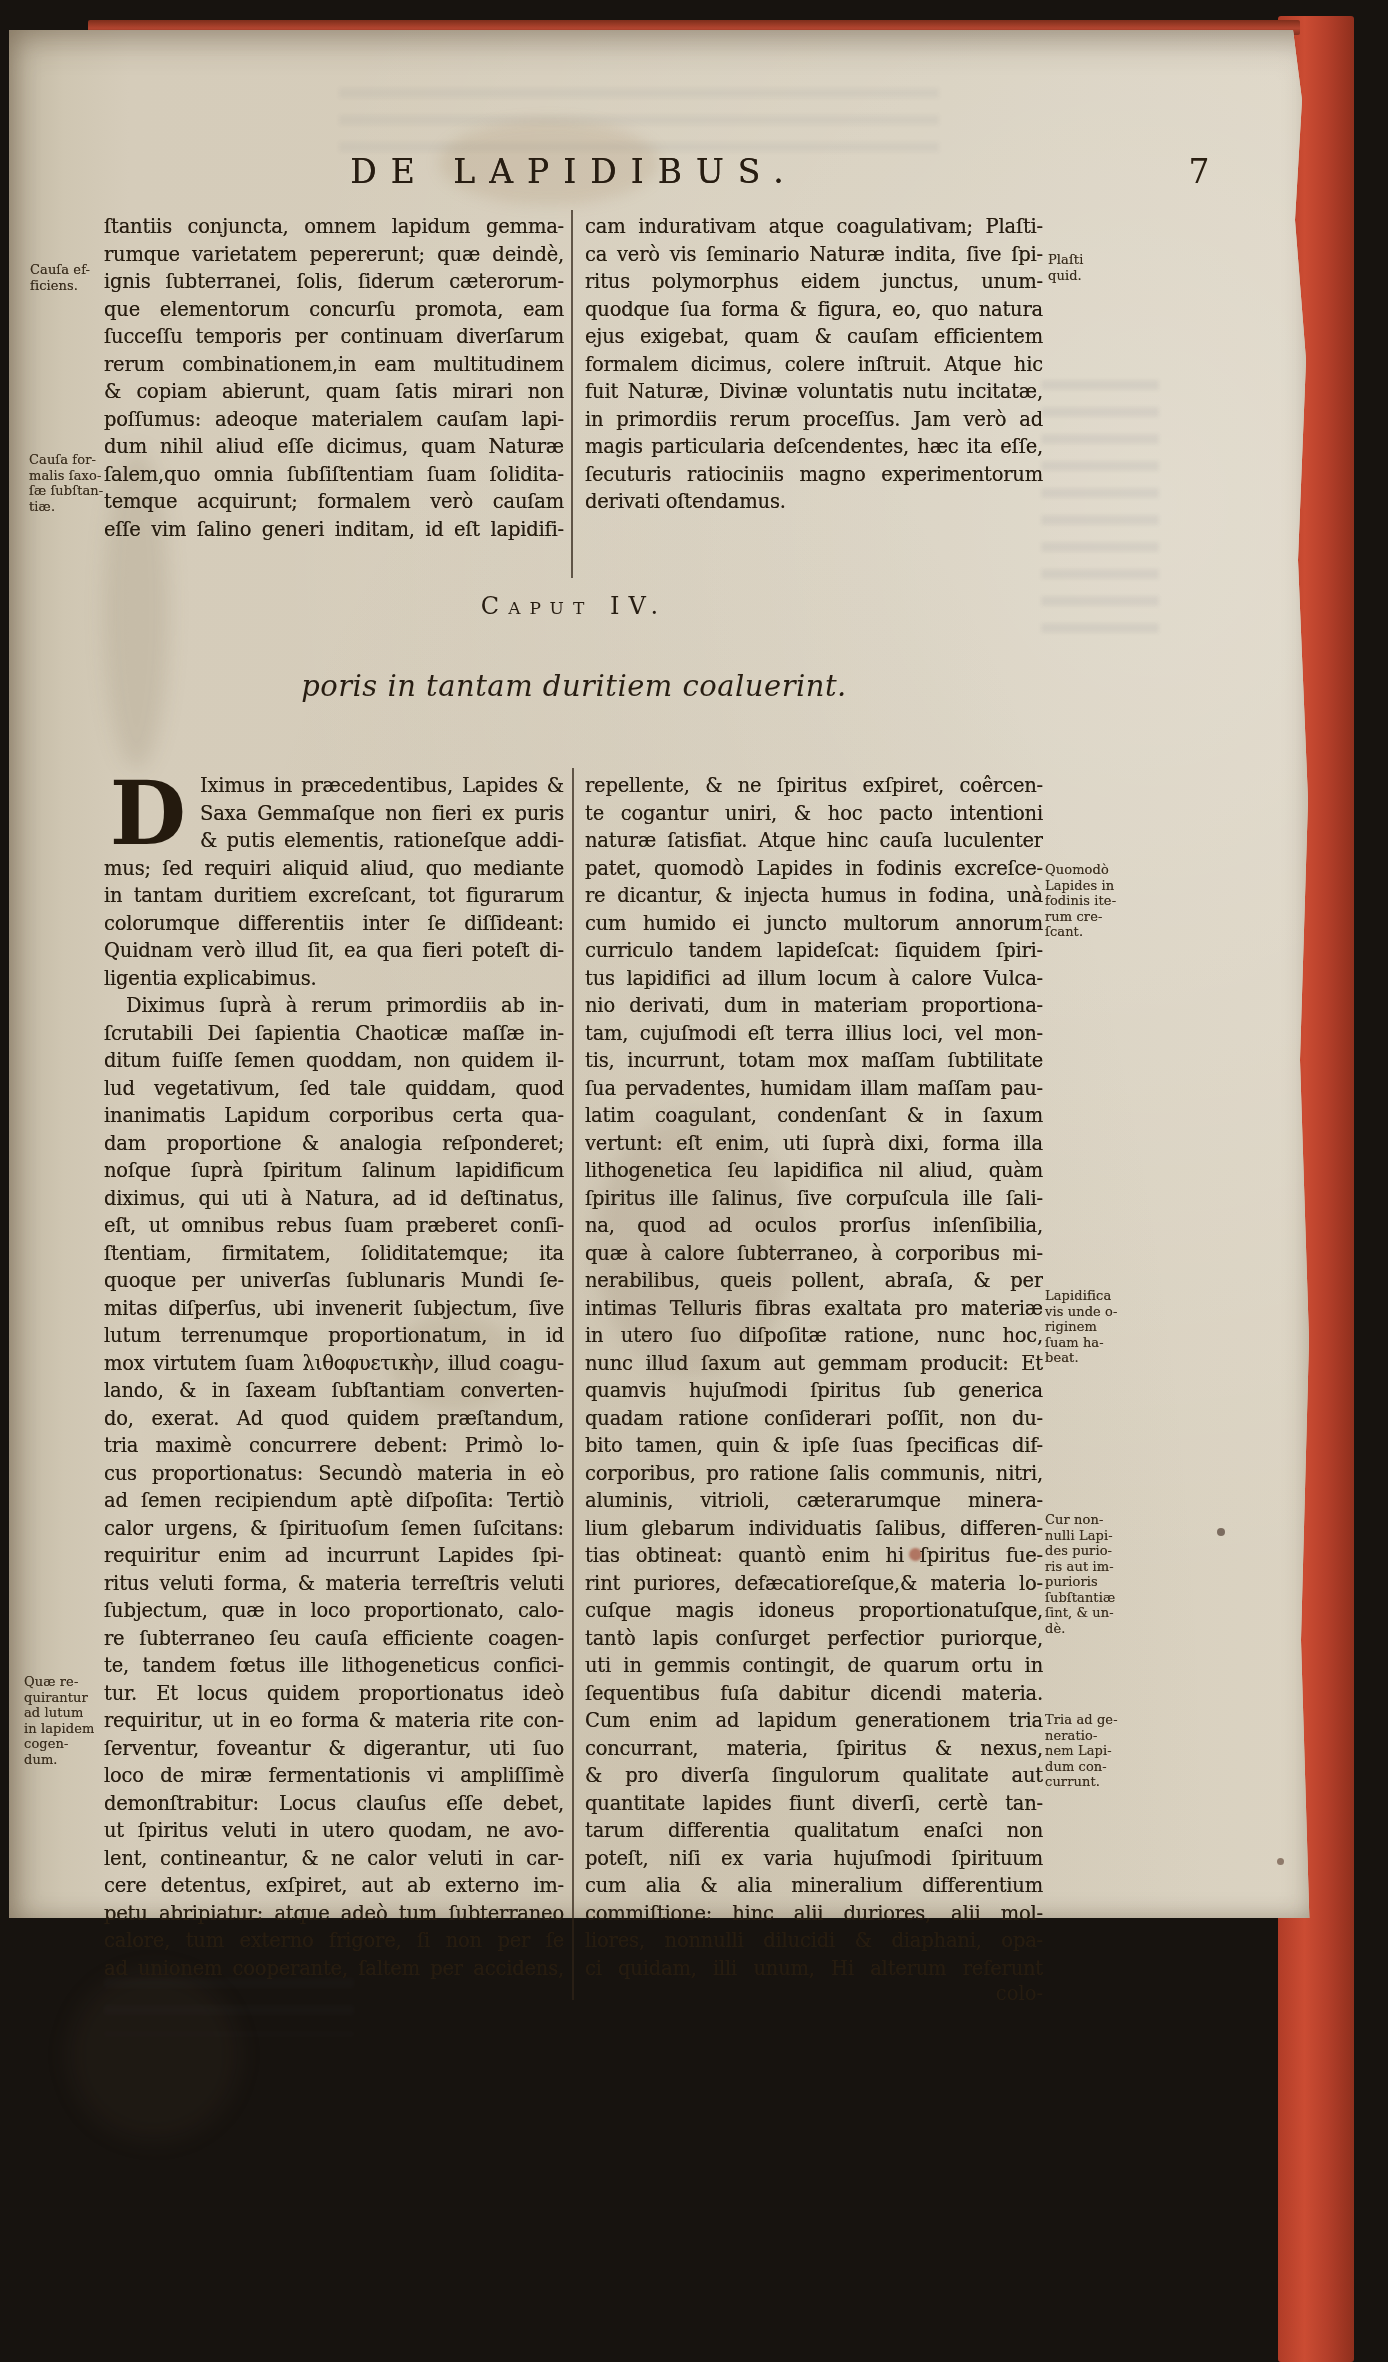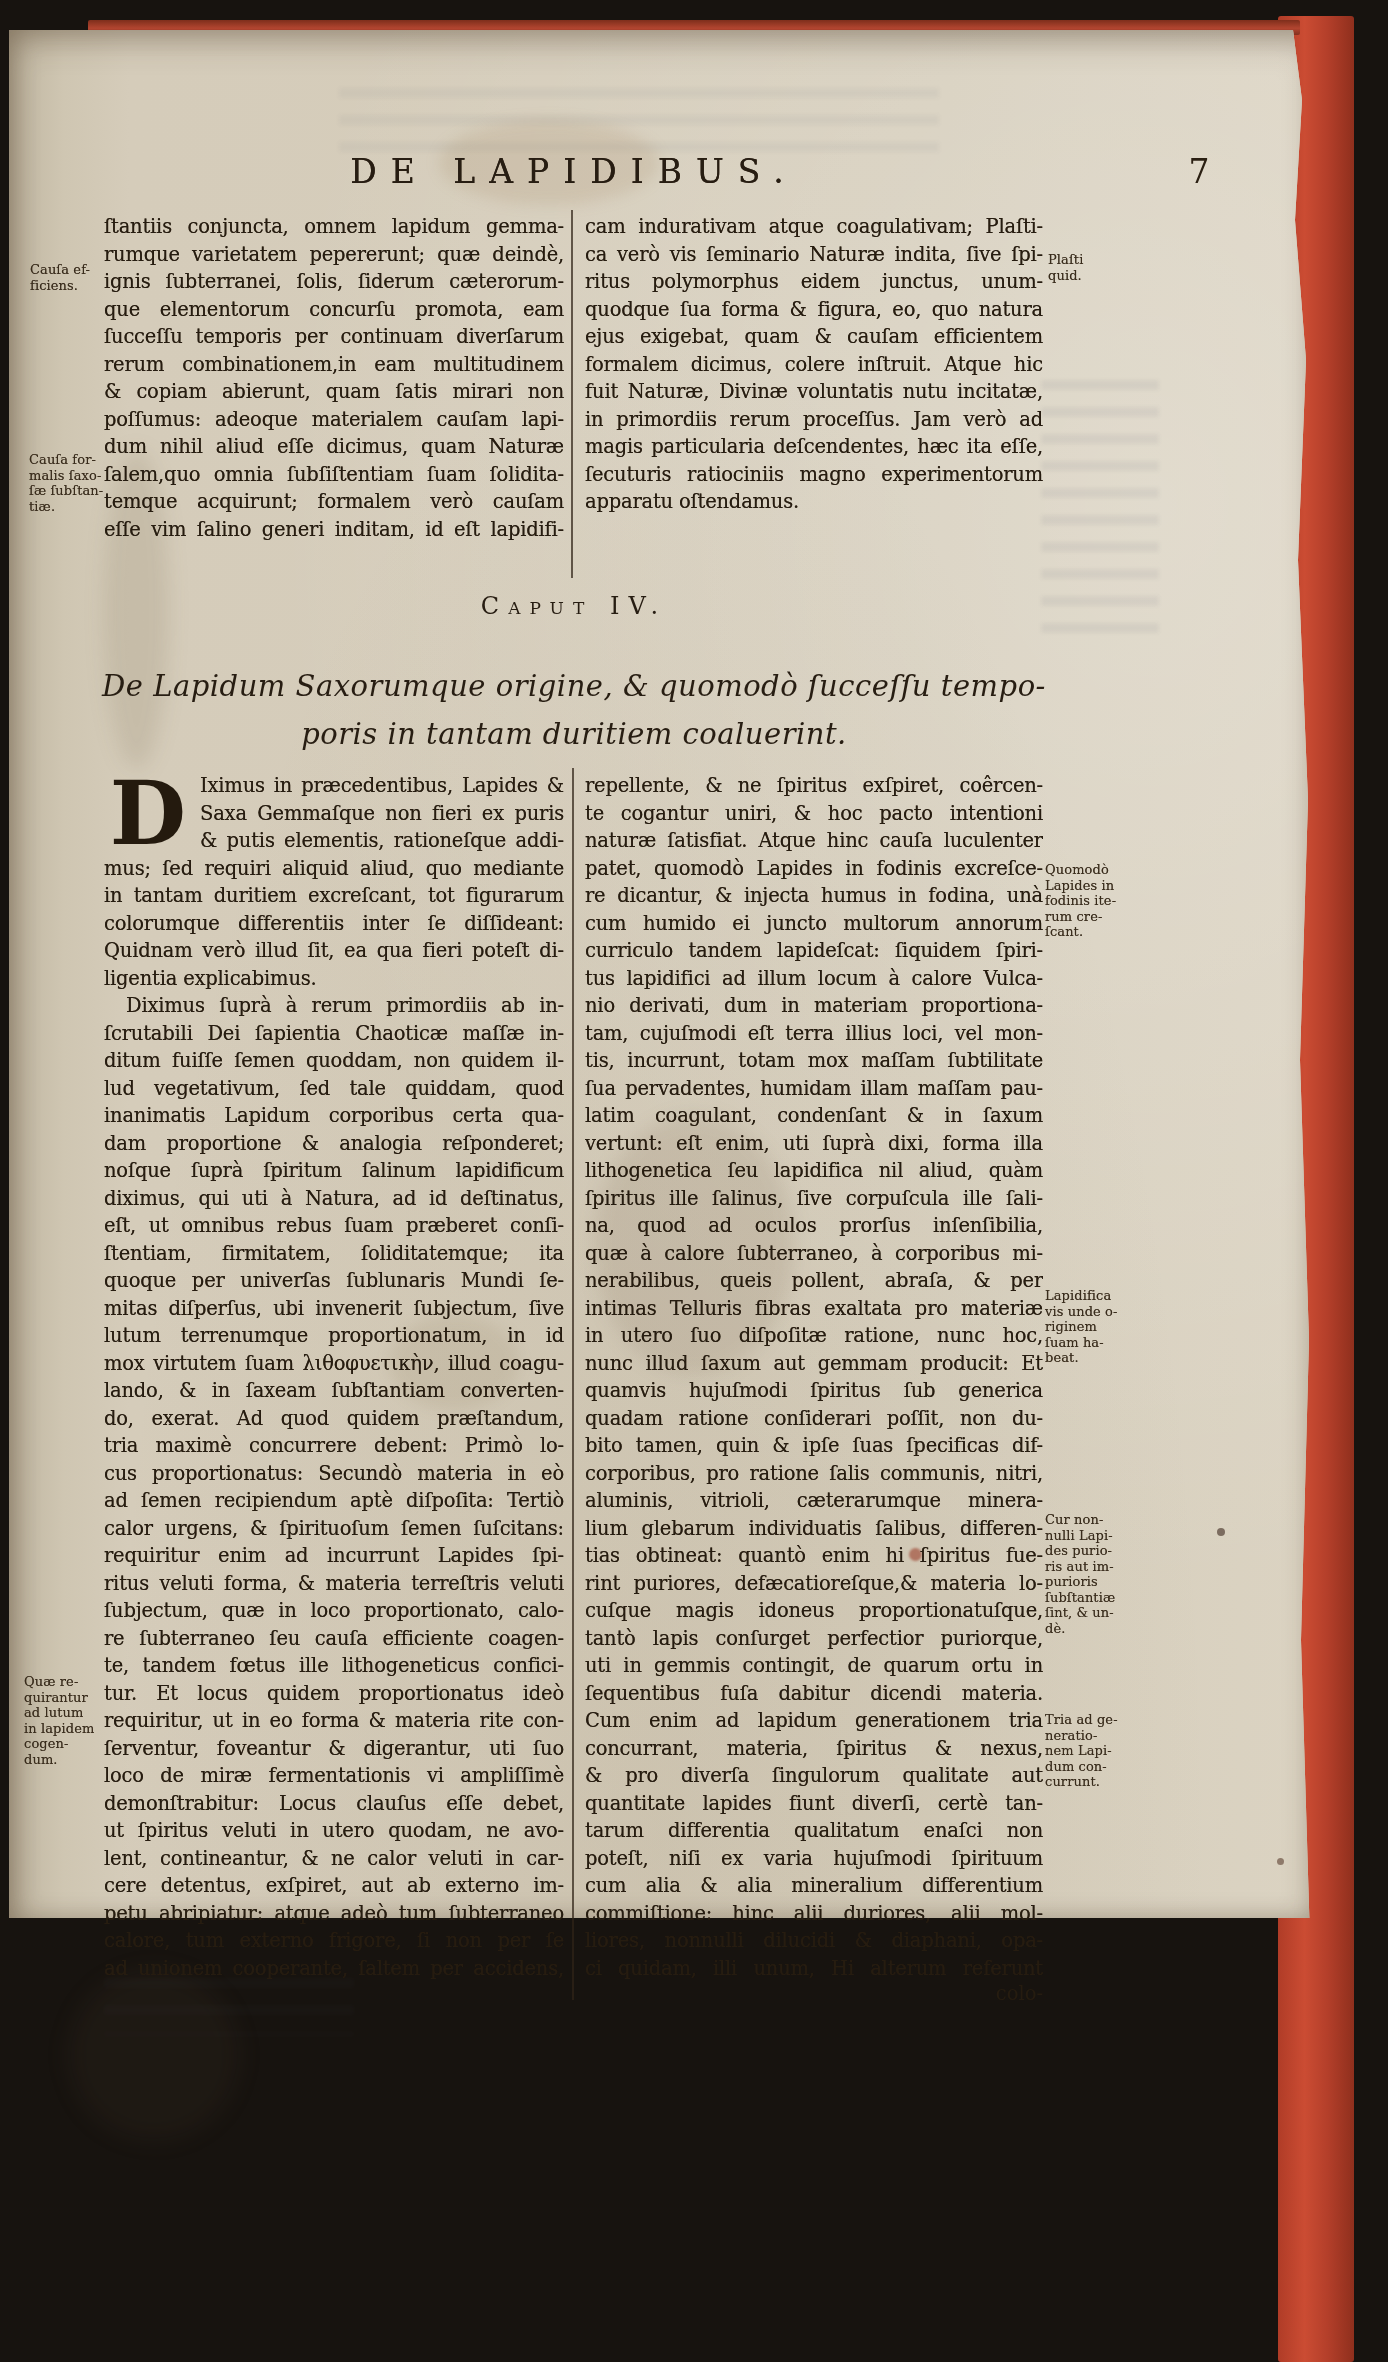--- a/index.html
+++ b/index.html
@@ -106,27 +106,26 @@
         <div class="line">cam indurativam atque coagulativam; Plaſti-</div>
         <div class="line">ca verò vis ſeminario Naturæ indita, ſive ſpi-</div>
         <div class="line">ritus polymorphus eidem junctus, unum-</div>
         <div class="line">quodque ſua forma &amp; figura, eo, quo natura</div>
         <div class="line">ejus exigebat, quam &amp; cauſam efficientem</div>
         <div class="line">formalem dicimus, colere inſtruit. Atque hic</div>
         <div class="line">fuit Naturæ, Divinæ voluntatis nutu incitatæ,</div>
         <div class="line">in primordiis rerum proceſſus. Jam verò ad</div>
         <div class="line">magis particularia deſcendentes, hæc ita eſſe,</div>
         <div class="line">ſecuturis ratiociniis magno experimentorum</div>
-        <div class="line nj">apparatu oſtendamus.</div>
+        <div class="line nj">derivati oſtendamus.</div>
       </div>
     <div class="divider d1"></div>
 
     <div class="caput">Caput IV.</div>
     <div class="subtitle">
-        <div class="subline">De Lapidum Saxorumque origine, &amp; quomodò ſucceſſu tempo-</div>
         <div class="subline">poris in tantam duritiem coaluerint.</div>
       </div>
 
     <div class="col mainleft">
       <div class="dropcap">D</div>
     <div class="line">Iximus in præcedentibus,  Lapides &amp;</div>
         <div class="line">Saxa Gemmaſque non fieri ex puris</div>
         <div class="line">&amp; putis elementis, rationeſque addi-</div>
         <div class="line">mus; ſed requiri aliquid aliud, quo mediante</div>
         <div class="line">in tantam duritiem excreſcant, tot figurarum</div>

